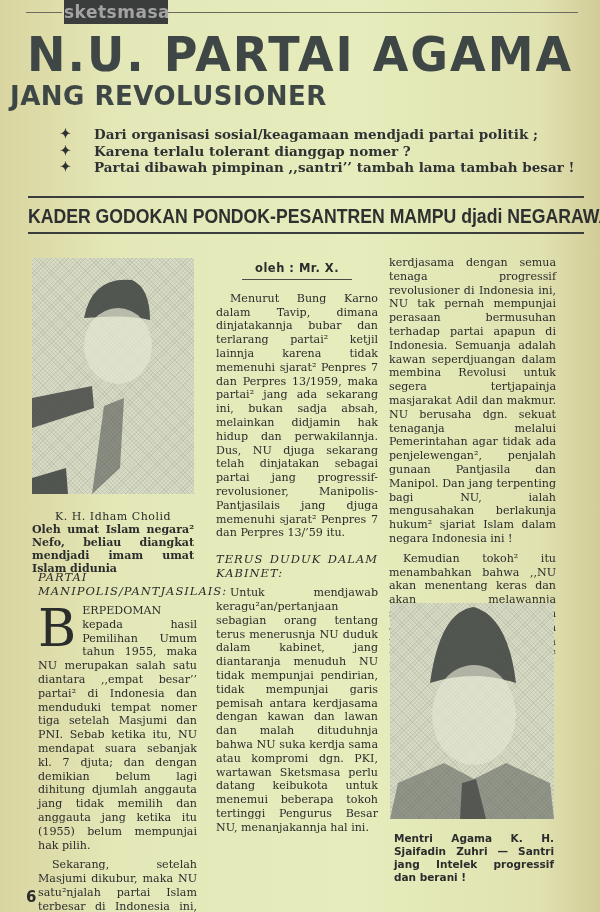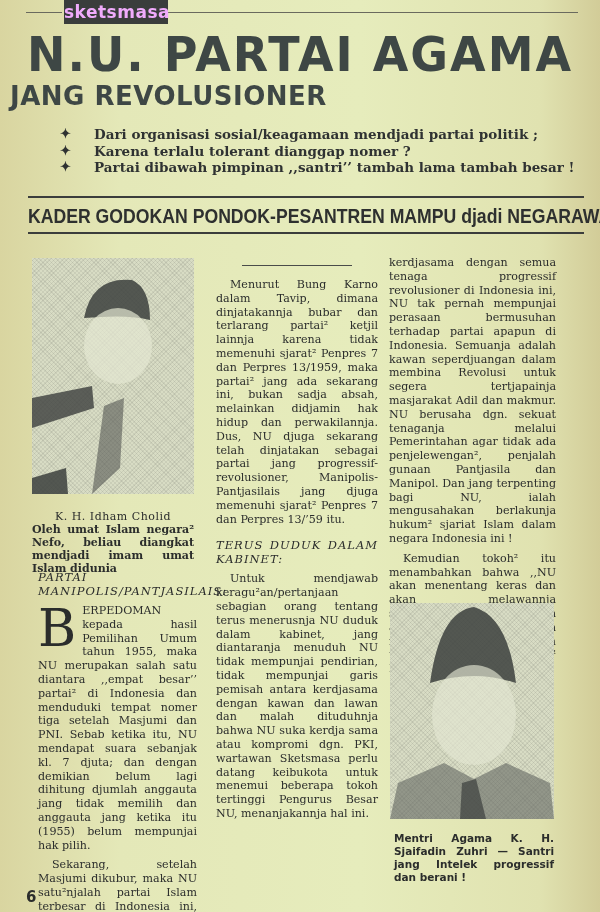--- a/index.html
+++ b/index.html
@@ -7,21 +7,21 @@
     width: 600px; height: 912px; overflow: hidden; position: relative;
     background: linear-gradient(90deg, #d9d5a0 0%, #e4e8b8 20%, #e6ecbc 60%, #e0e2b0 90%, #d2cc98 100%);
     color: #2b2d2c;
     font-family: "DejaVu Serif", serif;
   }
   .abs { position: absolute; }
   .masthead-line { left: 78px; top: 12px; width: 500px; height: 1px; background: #6a6a5e; }
   .masthead-line.left { left: 26px; width: 36px; }
   .masthead {
     left: 64px; top: 0; width: 104px; height: 24px;
-    background: #3a3d3c; color: #f0abfc;
+    background: #3a3d3c; color: #a3a3a3;
     font-family: "DejaVu Sans", sans-serif; font-weight: bold; font-size: 17px;
     letter-spacing: 0.5px; line-height: 24px; text-align: center;
   }
   .title {
     left: 0; top: 28px; width: 600px; text-align: center;
     font-family: "DejaVu Sans", sans-serif; font-weight: bold;
     font-size: 46px; letter-spacing: 2px; color: #3e4745; line-height: 52px;
     transform: scaleY(1.05);
   }
   .subtitle {
@@ -124,20 +124,21 @@
 </div>
 
 <div class="abs col" style="left:38px; top:570px; width:159px;">
   <div class="sub">PARTAI MANIPOLIS/PANTJASILAIS:</div>
   <span class="dropcap">B</span>
   <p class="noindent">ERPEDOMAN kepada hasil Pemilihan Umum tahun 1955, maka NU merupakan salah satu diantara ,,empat besar’’ partai² di Indonesia dan menduduki tempat nomer tiga setelah Masjumi dan PNI. Sebab ketika itu, NU mendapat suara sebanjak kl. 7 djuta; dan dengan demikian belum lagi dihitung djumlah anggauta jang tidak memilih dan anggauta jang ketika itu (1955) belum mempunjai hak pilih.</p>
   <p>Sekarang, setelah Masjumi dikubur, maka NU satu²njalah partai Islam terbesar di Indonesia ini, jang kemudian kedudukannja mendjadi nomer dua setelah PNI.</p>
 </div>
 
 <div class="abs col" style="left:216px; top:262px; width:162px;">
+  <div class="byline">oleh : Mr. X.</div>
   <div style="width:110px; height:1px; background:#4a4c4a; margin:3px auto 12px auto;"></div>
   <p>Menurut Bung Karno dalam Tavip, dimana dinjatakannja bubar dan terlarang partai² ketjil lainnja karena tidak memenuhi sjarat² Penpres 7 dan Perpres 13/1959, maka partai² jang ada sekarang ini, bukan sadja absah, melainkan didjamin hak hidup dan perwakilannja. Dus, NU djuga sekarang telah dinjatakan sebagai partai jang progressif-revolusioner, Manipolis-Pantjasilais jang djuga memenuhi sjarat² Penpres 7 dan Perpres 13/’59 itu.</p>
   <div class="sub" style="margin-top:12px;">TERUS DUDUK DALAM KABINET:</div>
   <p>Untuk mendjawab keragu²an/pertanjaan sebagian orang tentang terus menerusnja NU duduk dalam kabinet, jang diantaranja menuduh NU tidak mempunjai pendirian, tidak mempunjai garis pemisah antara kerdjasama dengan kawan dan lawan dan malah dituduhnja bahwa NU suka kerdja sama atau kompromi dgn. PKI, wartawan Sketsmasa perlu datang keibukota untuk menemui beberapa tokoh tertinggi Pengurus Besar NU, menanjakannja hal ini.</p>
 
 </div>
 
 <div class="abs col" style="left:389px; top:256px; width:167px;">
   <p class="noindent">kerdjasama dengan semua tenaga progressif revolusioner di Indonesia ini, NU tak pernah mempunjai perasaan bermusuhan terhadap partai apapun di Indonesia. Semuanja adalah kawan seperdjuangan dalam membina Revolusi untuk segera tertjapainja masjarakat Adil dan makmur. NU berusaha dgn. sekuat tenaganja melalui Pemerintahan agar tidak ada penjelewengan², penjalah gunaan Pantjasila dan Manipol. Dan jang terpenting bagi NU, ialah mengusahakan berlakunja hukum² sjariat Islam dalam negara Indonesia ini !</p>
   <p>Kemudian tokoh² itu menambahkan bahwa ,,NU akan menentang keras dan akan melawannja sekeras²nja, apabila ternjata ada golongan² jg. berusaha menggerogoti Pantjasila, dan terutama mengindjak² Hukum Agama Islam !’’</p>

